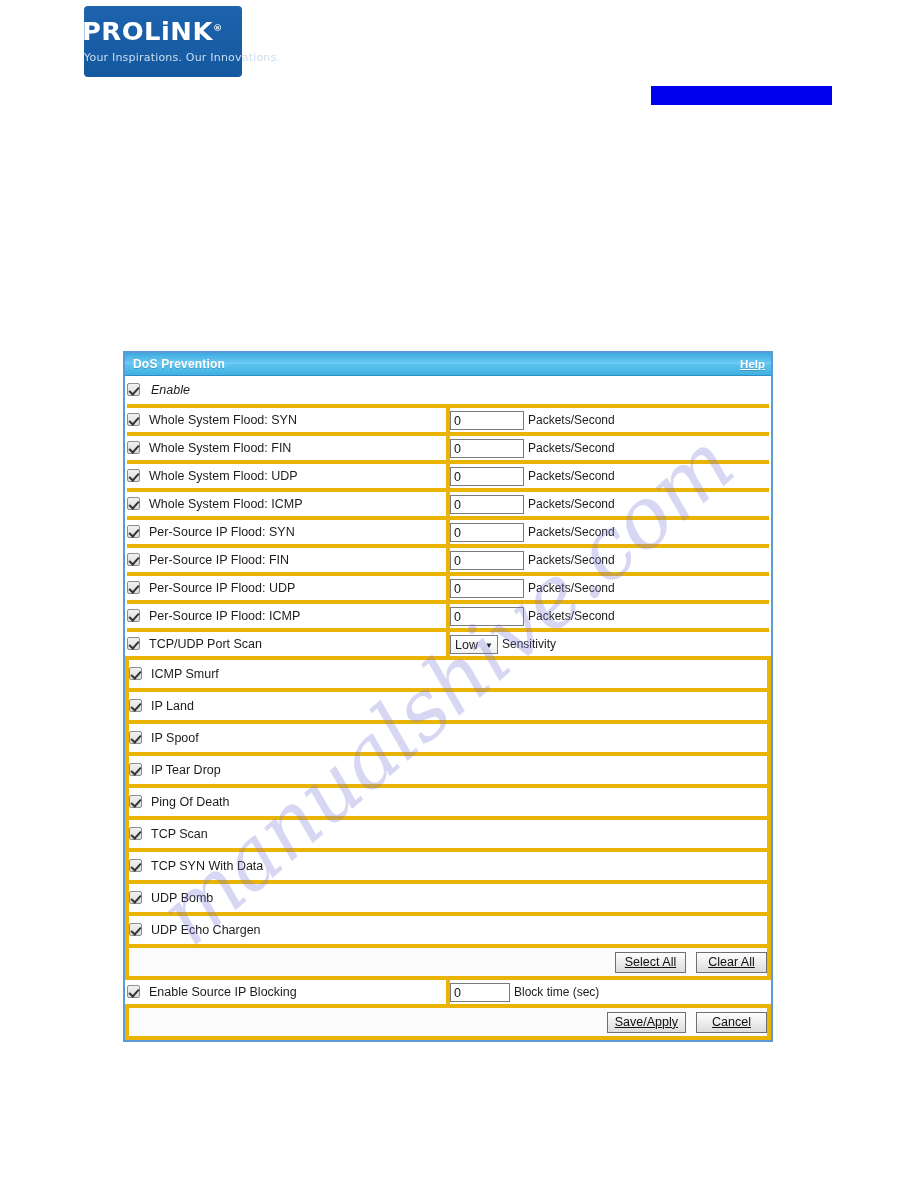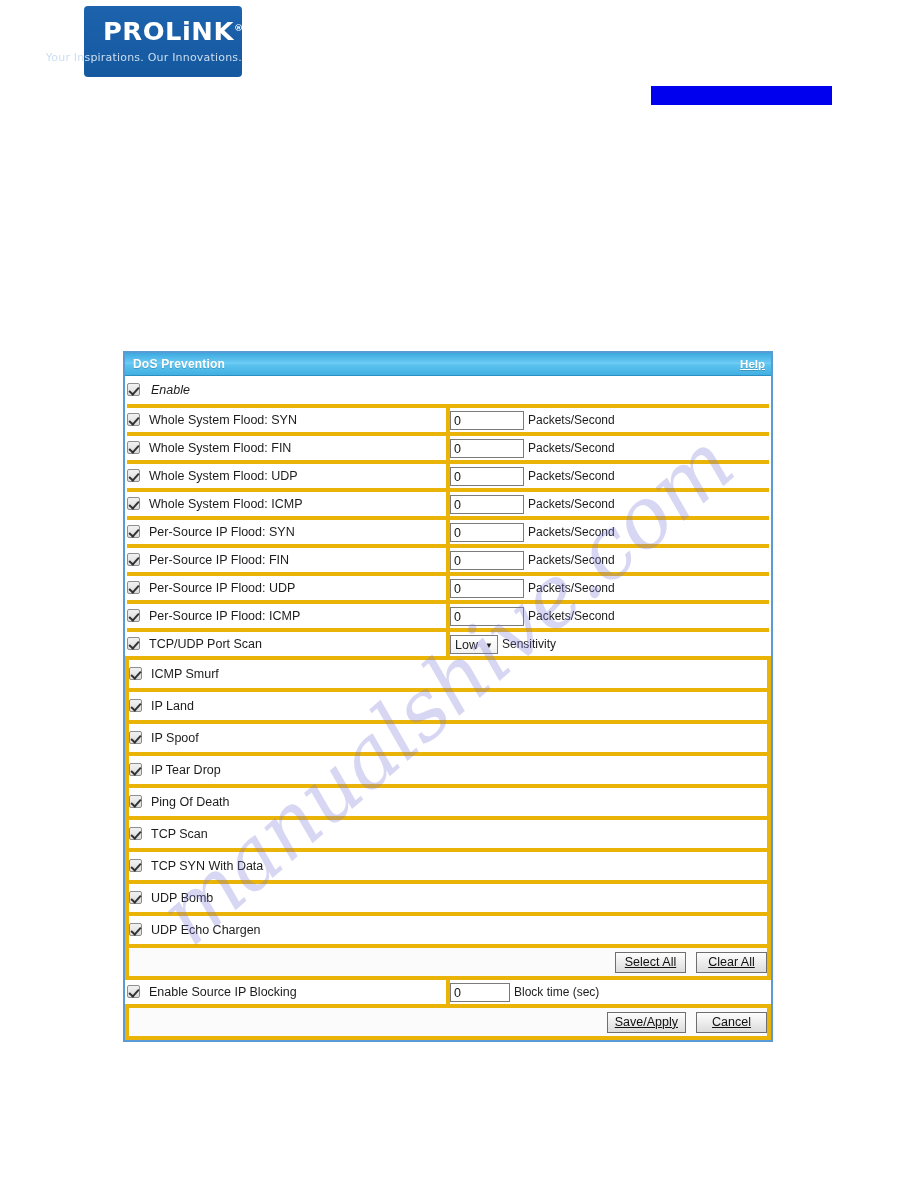--- a/index.html
+++ b/index.html
@@ -21,21 +21,21 @@
     position: absolute;
     left: 84px;
     top: 6px;
     width: 158px;
     height: 71px;
     background: #1a5fa8;
     background: linear-gradient(180deg, #1d63ad 0%, #14589f 100%);
     border-radius: 4px;
     display: flex;
     flex-direction: column;
-    align-items: flex-end;
+    align-items: flex-start;
     justify-content: center;
   }
   #brand-logo .logo-wordmark {
     color: #ffffff;
     font-family: "DejaVu Sans", sans-serif;
     font-weight: bold;
     font-size: 25px;
     letter-spacing: 0.5px;
     line-height: 1;
     position: relative;

